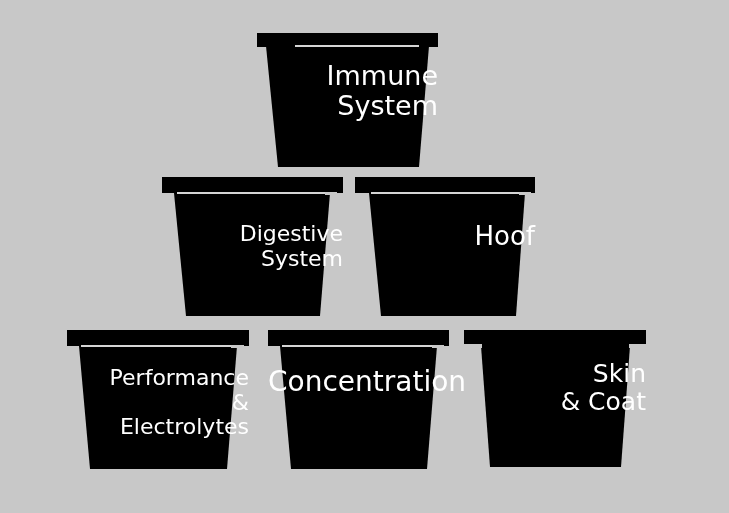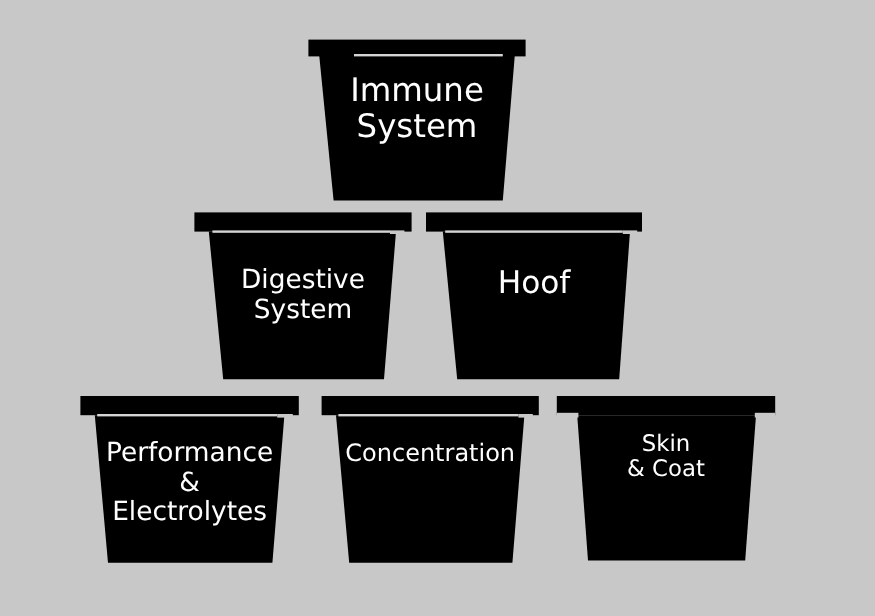--- a/index.html
+++ b/index.html
@@ -32,21 +32,21 @@
     position: absolute;
     left: 0;
     top: 0;
     overflow: visible;
   }
 
   .bucket-label {
     position: absolute;
     left: 0;
     width: 100%;
-    text-align: center;
+    text-align: right;
     color: #ffffff;
     font-family: "DejaVu Sans", sans-serif;
     font-weight: 400;
     line-height: 1.12;
     white-space: pre-line;
     letter-spacing: 0px;
     pointer-events: none;
   }
 
   
@@ -58,24 +58,24 @@
   #bucket-digestive .bucket-label { top: 45px; font-size: 22px; }
 
   #bucket-hoof          { left: 355px; top: 177px; width: 180px; height: 141px; }
   #bucket-hoof .bucket-label { top: 45px; font-size: 26px; }
 
   
   #bucket-performance   { left: 67px;  top: 330px; width: 182px; height: 141px; }
   #bucket-performance .bucket-label { top: 36px; font-size: 22px; }
 
   #bucket-concentration { left: 268px; top: 330px; width: 181px; height: 141px; }
-  #bucket-concentration .bucket-label { top: 36px; font-size: 20px; }
+  #bucket-concentration .bucket-label { top: 36px; font-size: 28px; }
 
   #bucket-skin          { left: 464px; top: 330px; width: 182px; height: 139px; }
-  #bucket-skin .bucket-label { top: 30px; font-size: 19px; }
+  #bucket-skin .bucket-label { top: 30px; font-size: 25px; }
 </style>
 </head>
 <body style="background: rgb(200, 200, 200);">
 
 <div id="stage">
 
   <div class="bucket" id="bucket-immune">
     <svg width="181" height="136" viewBox="0 0 181 136">
 
       <polygon points="9,13 172,13 162,134 21,134" fill="#000000"></polygon>

